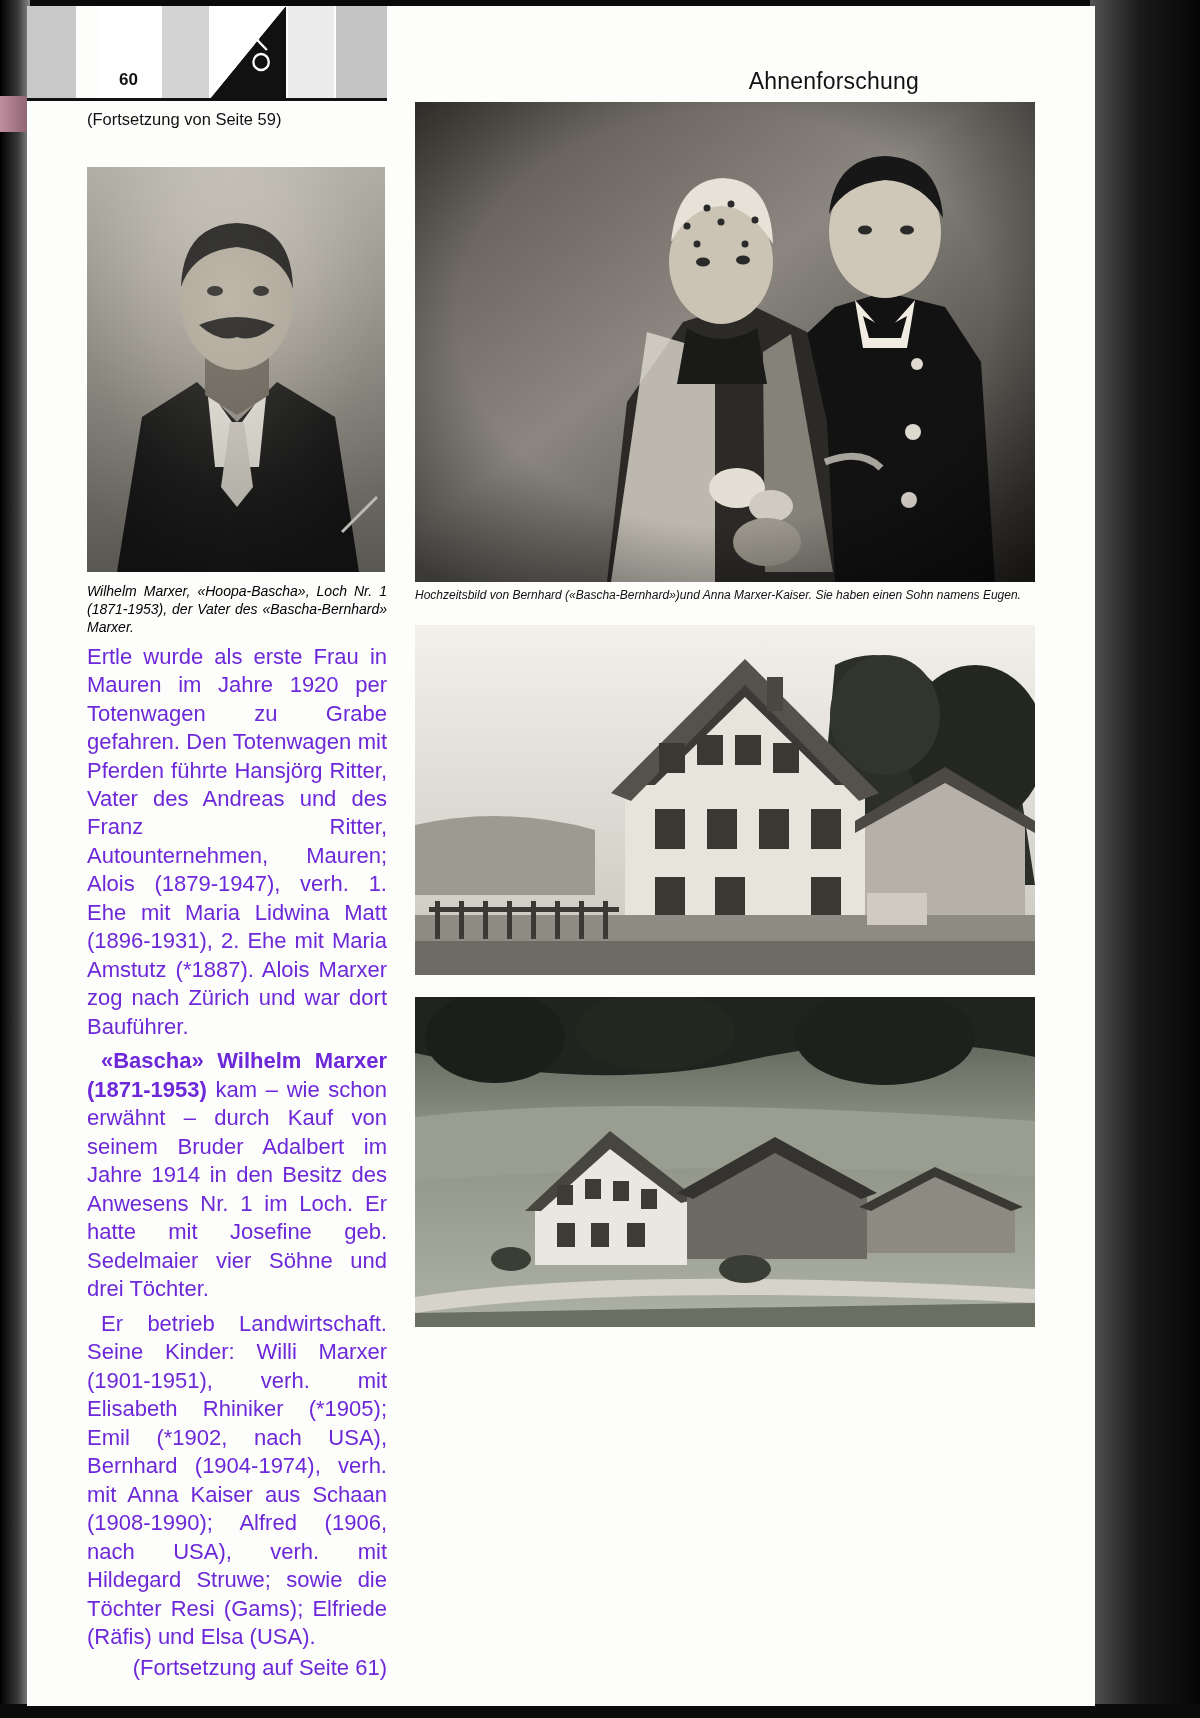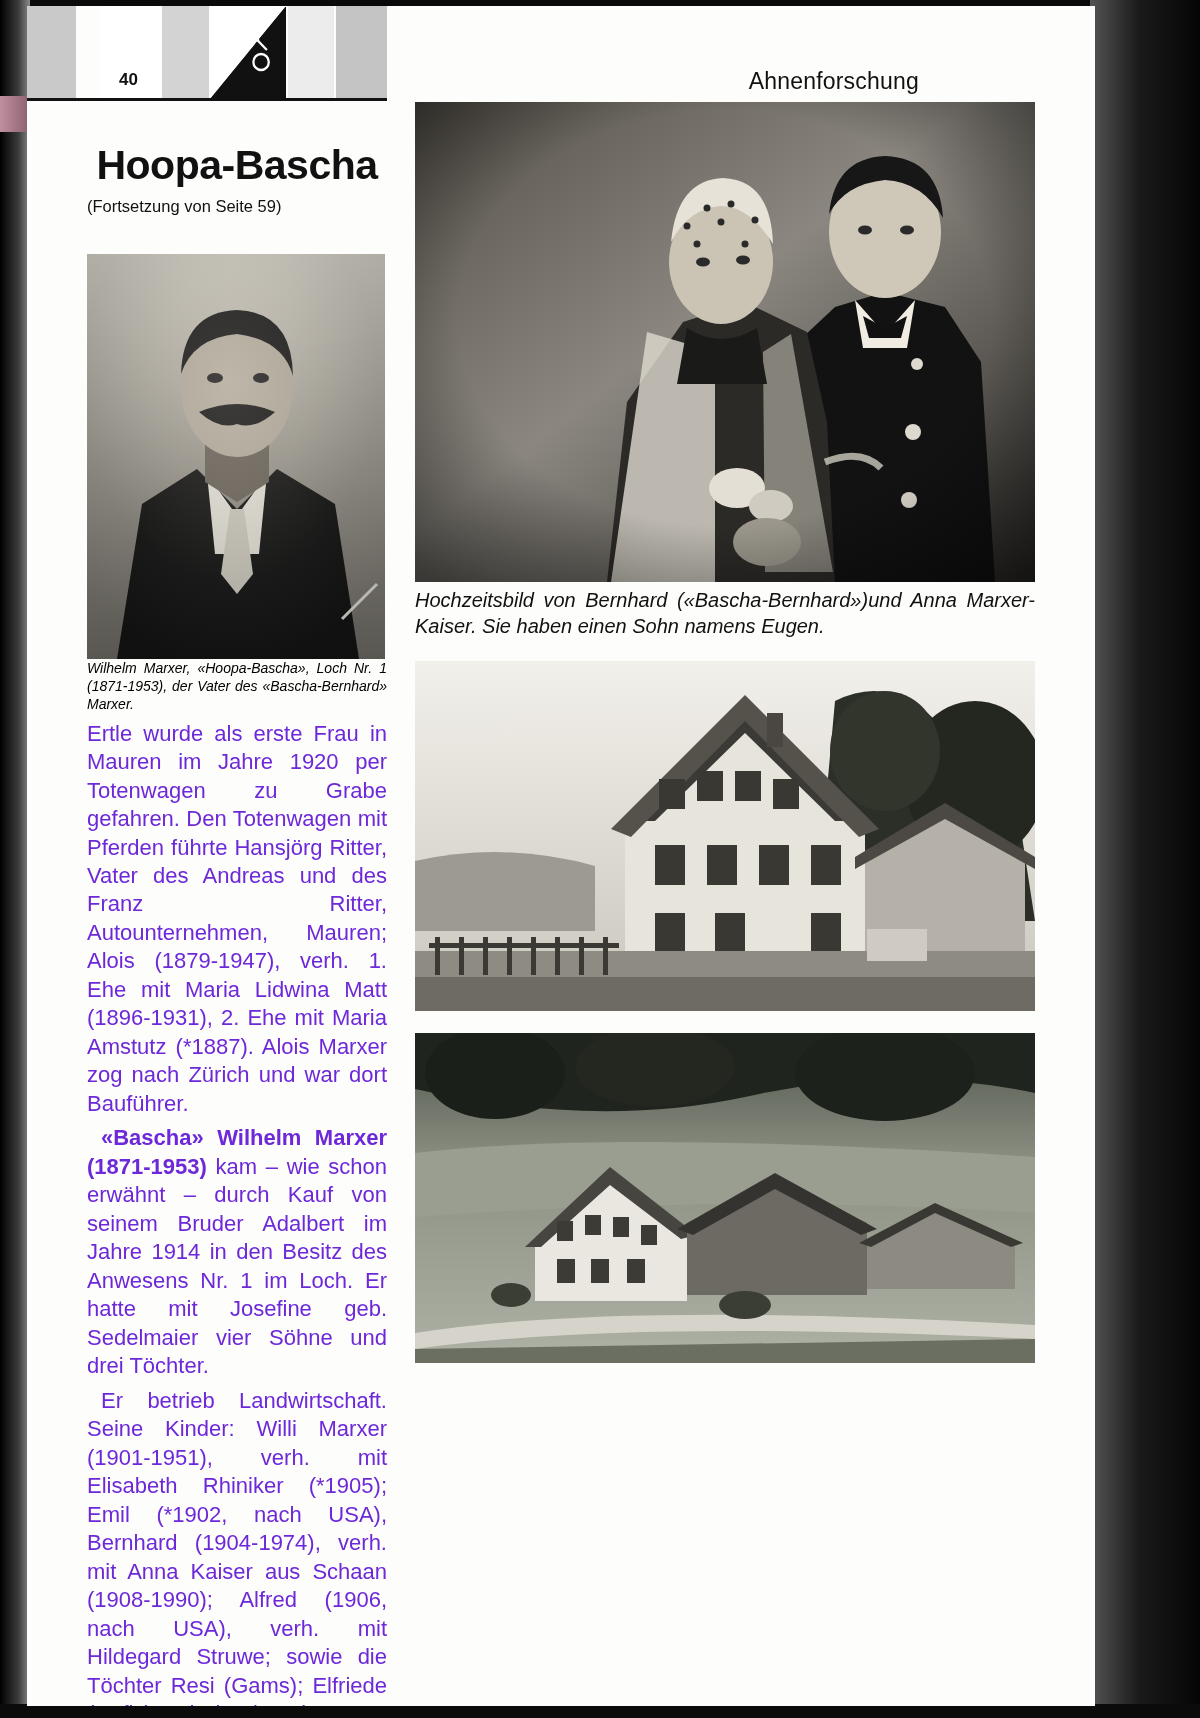--- a/index.html
+++ b/index.html
@@ -88,30 +88,30 @@
   }
 
   
   .photo { background:#2a2a2a; position:relative; overflow:hidden; }
   .ph-portrait { width:298px; height:405px; margin-top:38px; }
   .ph-wedding  { width:620px; height:480px; }
   .ph-house    { width:620px; height:350px; margin-top:22px; }
   .ph-aerial   { width:620px; height:330px; margin-top:22px; }
 
   .caption {
-    font-size:20px; line-height:1.28;
+    font-size:12px; line-height:1.28;
     font-style:italic; color:#111;
     margin-top:7px;
     text-align:justify;
   }
   .caption.tight { margin-top:6px; }
 
   .cap-portrait {
     font-size:14px; line-height:1.3; font-style:italic;
-    text-align:justify;
+    margin-top:10px; text-align:justify;
   }
 
   p.body {
     font-size:22px; line-height:1.295;
     color:#6d28d9; text-align:justify;
     margin:6px 0 0 0;
     hyphens:auto;
   }
   p.body.indent { text-indent:14px; }
   p.body b { font-weight:bold; }
@@ -163,29 +163,28 @@
             <line x1="58" y1="16" x2="30" y2="44"></line>
             <circle cx="52" cy="56" r="8"></circle>
             <line x1="22" y1="34" x2="50" y2="34"></line>
           </g>
         </svg>
       </div>
       <div class="bar b6"></div>
       <div class="bar b7"></div>
     </div>
     <div class="hdr-rule"></div>
-    <div class="pagenum">40</div>
+    <div class="pagenum">60</div>
     <div class="hdr-title">Ahnenforschung</div>
   </div>
 
   <div class="content">
 
     <div class="col-left">
 
-      <h1 class="title">Hoopa-Bascha</h1>
       <div class="subtitle">(Fortsetzung von Seite 59)</div>
 
       <div class="photo ph-portrait">
         <svg class="grain" viewBox="0 0 298 405" preserveAspectRatio="none">
           <defs>
             <radialGradient id="pg" cx="48%" cy="32%" r="70%">
               <stop offset="0%" stop-color="#cfcabf"></stop>
               <stop offset="38%" stop-color="#8d8a82"></stop>
               <stop offset="70%" stop-color="#3a3a38"></stop>
               <stop offset="100%" stop-color="#141414"></stop>

